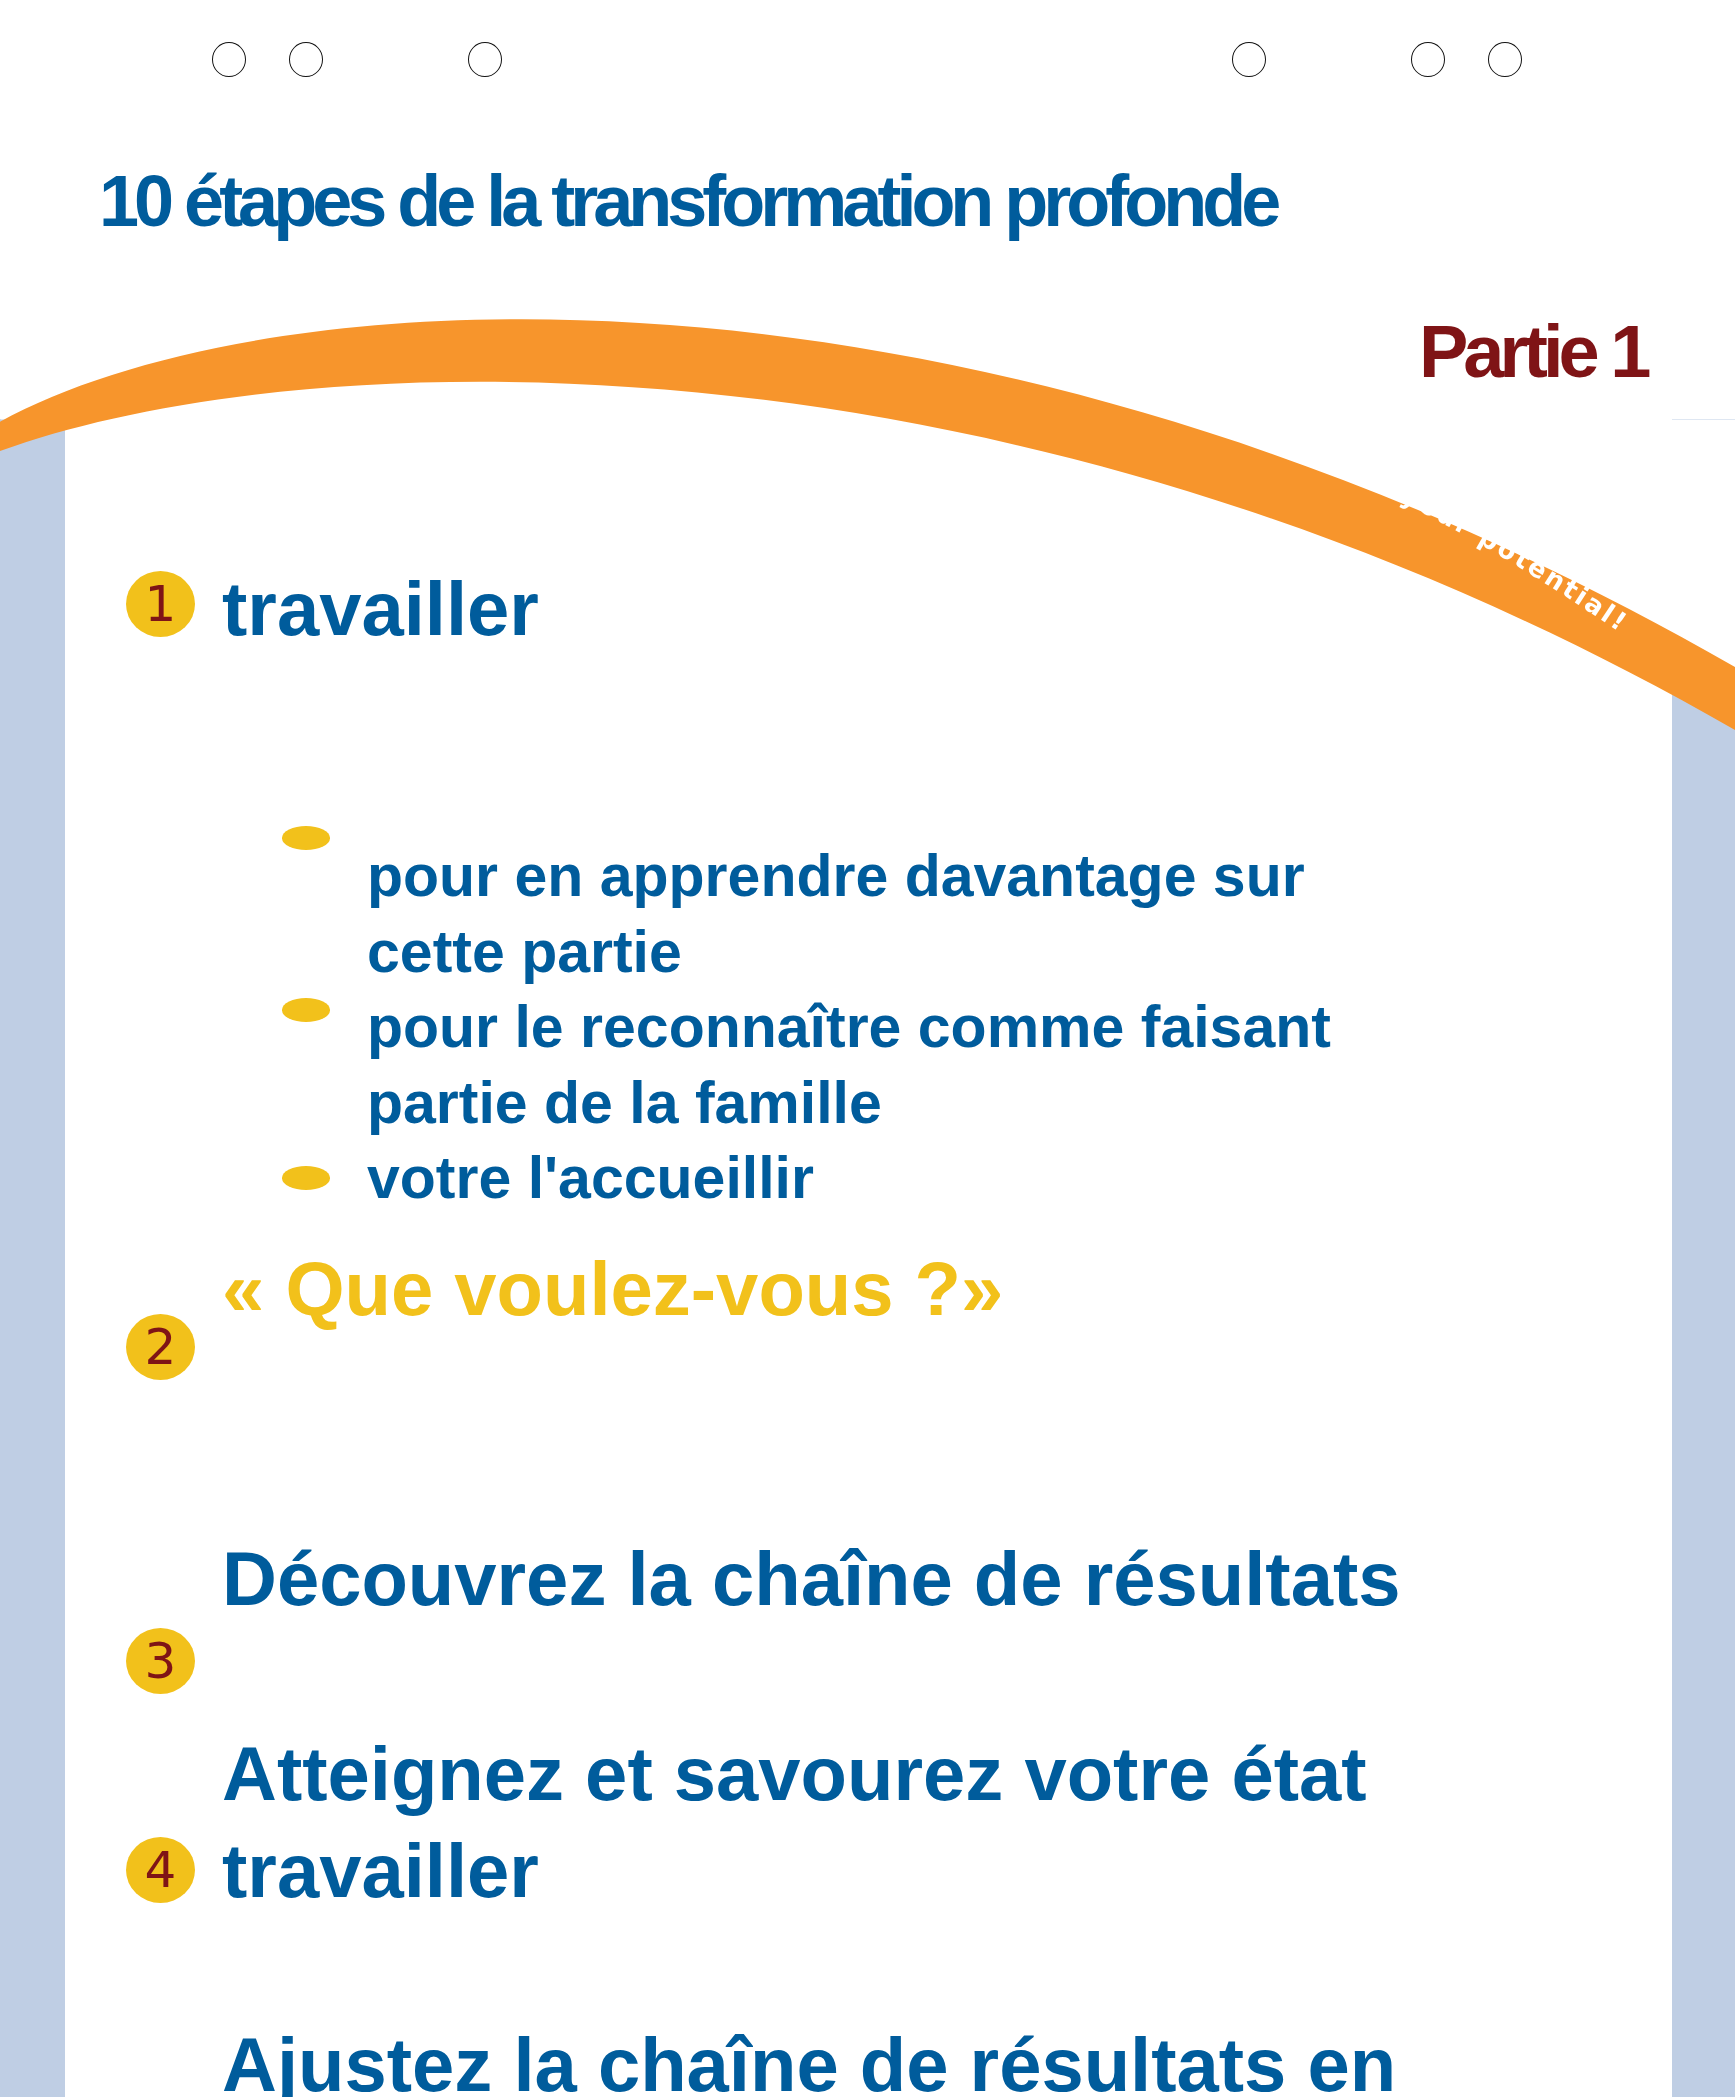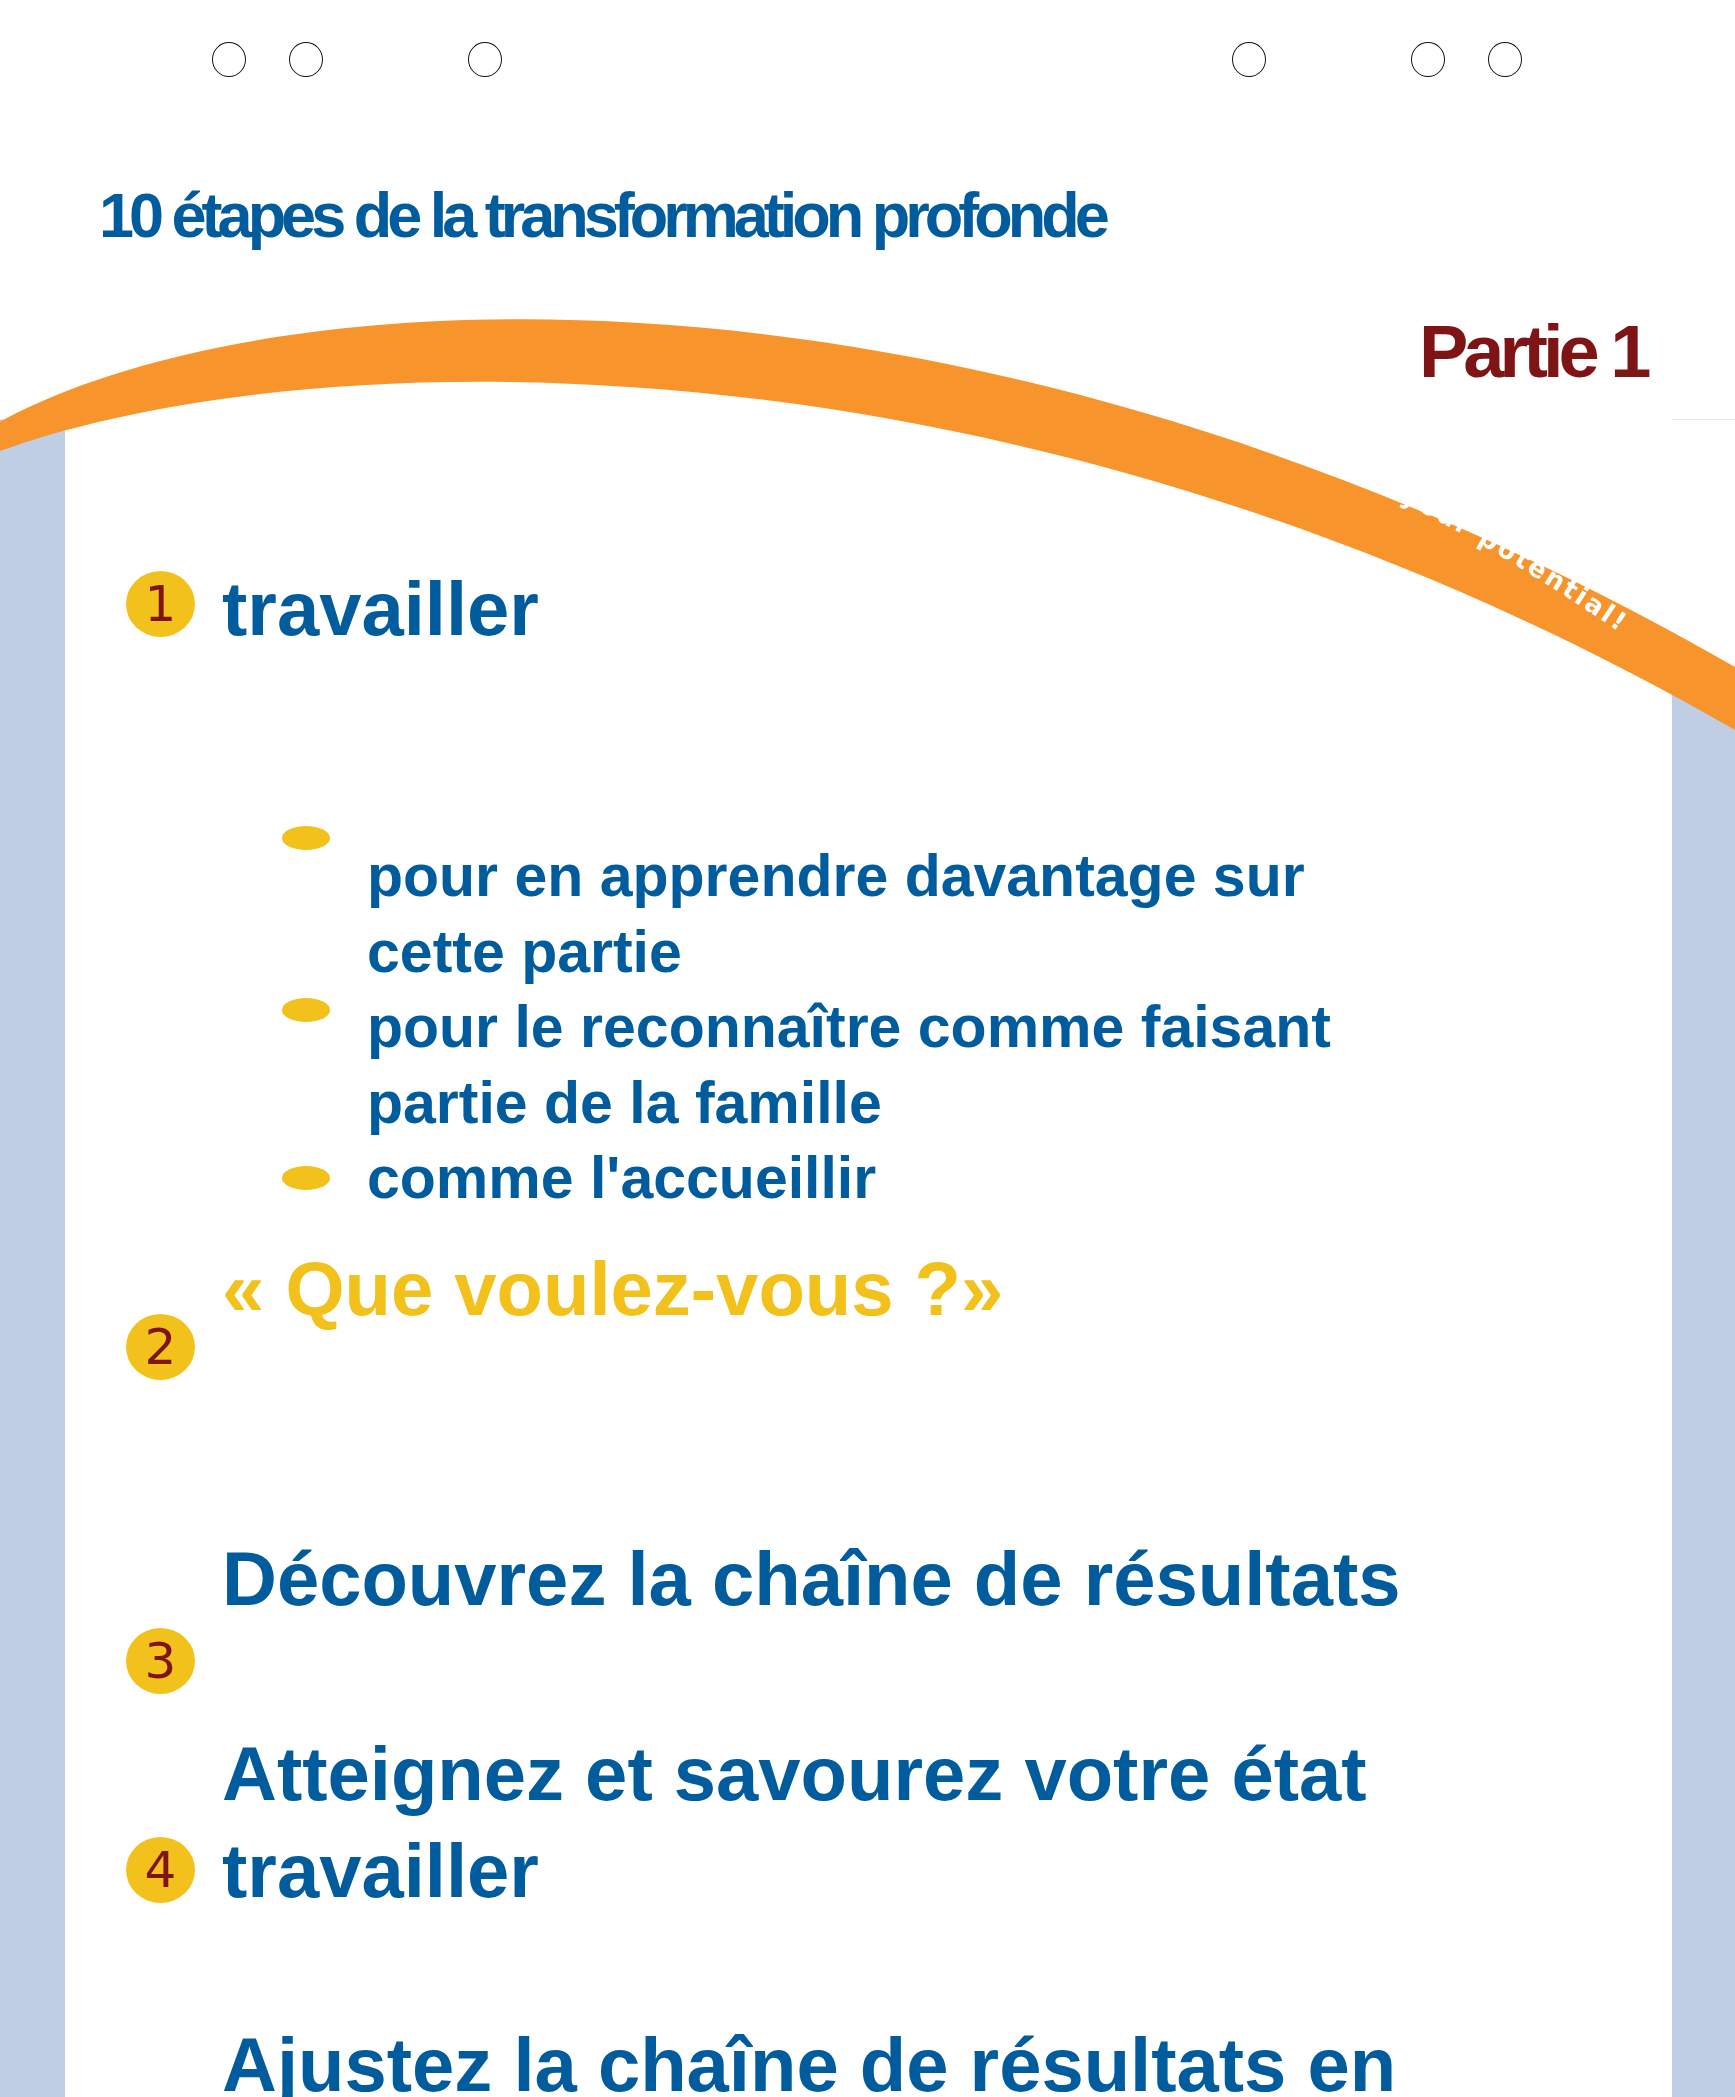--- a/index.html
+++ b/index.html
@@ -3,22 +3,22 @@
 <meta charset="utf-8">
 <style>
   html, body { margin:0; padding:0; }
   body { width:1735px; height:2526px; position:relative; background:#ffffff; overflow:hidden;
          font-family:"Liberation Sans", sans-serif; }
   .frame-bg { position:absolute; left:0; top:0; width:1735px; height:2526px; background:#bfcee4; }
   .panel { position:absolute; left:65px; top:0; width:1607px; height:2462px; background:#ffffff; }
   .top-white { position:absolute; left:0; top:0; width:1735px; height:419px; background:#ffffff; }
   svg.deco { position:absolute; left:0; top:0; width:1735px; height:2526px; }
   .hole { position:absolute; width:34px; height:35px; border:1.7px solid #111; border-radius:50%; box-sizing:border-box; background:#fff; }
-  .title { position:absolute; left:99px; top:184px; width:1552px; font-weight:bold; color:#005c9c;
-           font-size:63px; letter-spacing:-5px; white-space:nowrap; line-height:1; }
+  .title { position:absolute; left:99px; top:165px; width:1552px; font-weight:bold; color:#005c9c;
+           font-size:72px; letter-spacing:-5px; white-space:nowrap; line-height:1; }
   .partie { position:absolute; left:1419px; top:315px; font-weight:bold; color:#7f1416;
             font-size:74px; letter-spacing:-5px; line-height:1; white-space:nowrap; }
   .num { position:absolute; width:69px; height:66px; border-radius:50%; background:#f2c11b;
          color:#7f1416; font-family:"DejaVu Sans", sans-serif; font-size:50px; text-align:center;
          line-height:66px; }
   .step { position:absolute; left:222px; color:#005c9c; font-weight:bold; font-size:76px; line-height:97px; white-space:nowrap; }
   .step .line { display:block; }
   .accent { color:#f2c11b; }
   .dot { position:absolute; left:282px; width:48px; height:23.5px; border-radius:50%; background:#f2c11b; }
   .sub { position:absolute; left:367px; color:#005c9c; font-weight:bold; font-size:59px; line-height:76px; white-space:nowrap;margin-top:28px; }
@@ -60,21 +60,21 @@
   <span class="line" style="display:block">pour en apprendre davantage sur</span>
   <span class="line" style="display:block">cette partie</span>
 </div>
 <div class="dot" style="top:998px;"></div>
 <div class="sub" style="top:961px;">
   <span class="line" style="display:block">pour le reconnaître comme faisant</span>
   <span class="line" style="display:block">partie de la famille</span>
 </div>
 <div class="dot" style="top:1166px;"></div>
 <div class="sub" style="top:1112px;">
-  <span class="line" style="display:block">comme l'accueillir</span>
+  <span class="line" style="display:block">votre l'accueillir</span>
 </div>
 
 <div class="num" style="left:126px;top:1314px;">2</div>
 <div class="step" style="top:1240px;">
   <span class="line accent">« Que voulez-vous ?»</span>
 </div>
 
 <div class="num" style="left:126px;top:1628px;">3</div>
 <div class="step" style="top:1530px;">
   <span class="line">Découvrez la chaîne de résultats</span>

